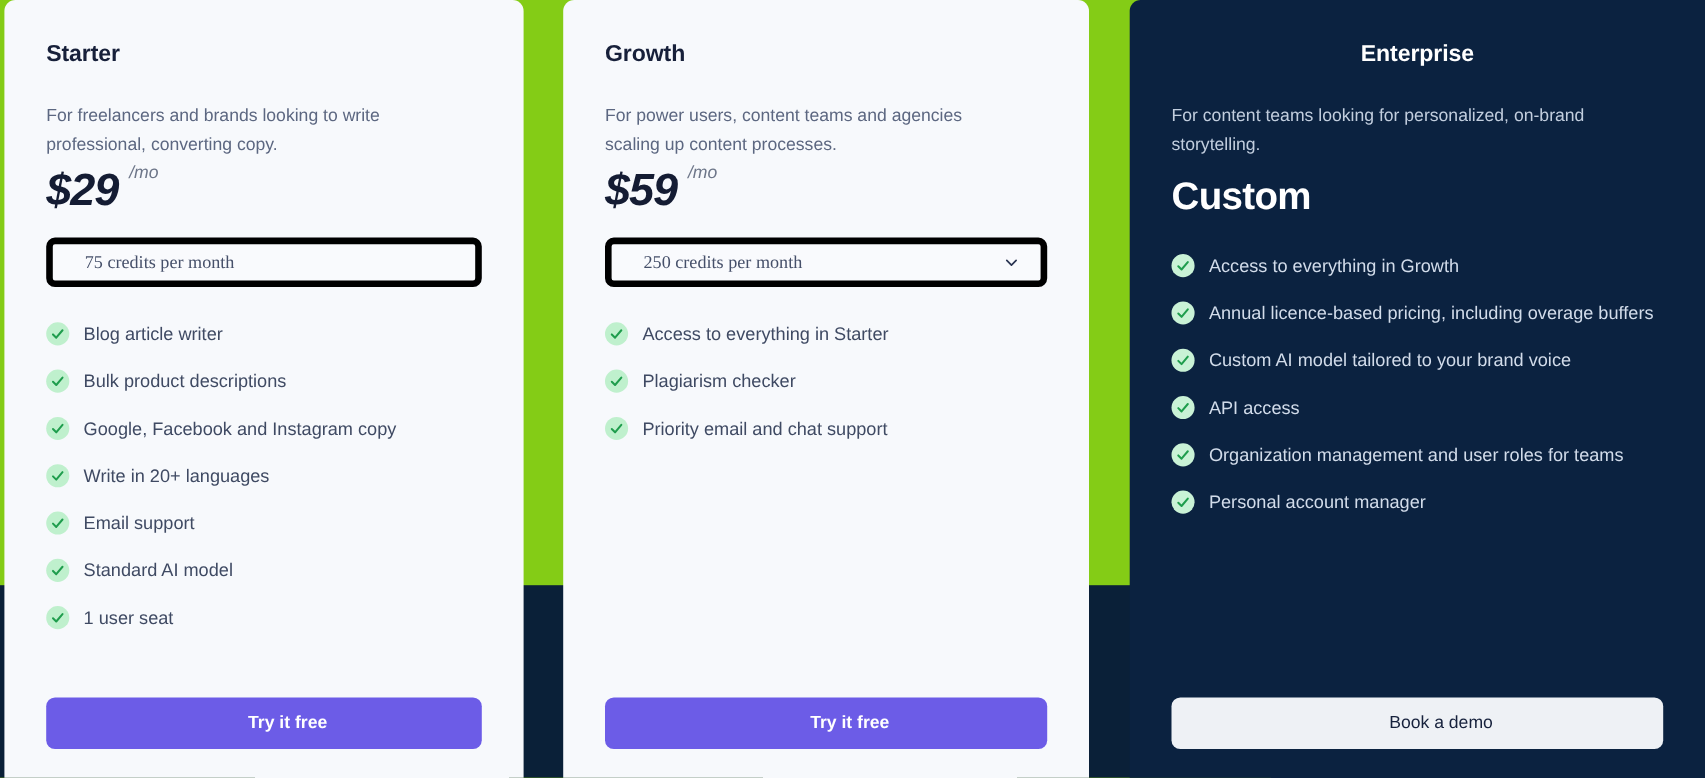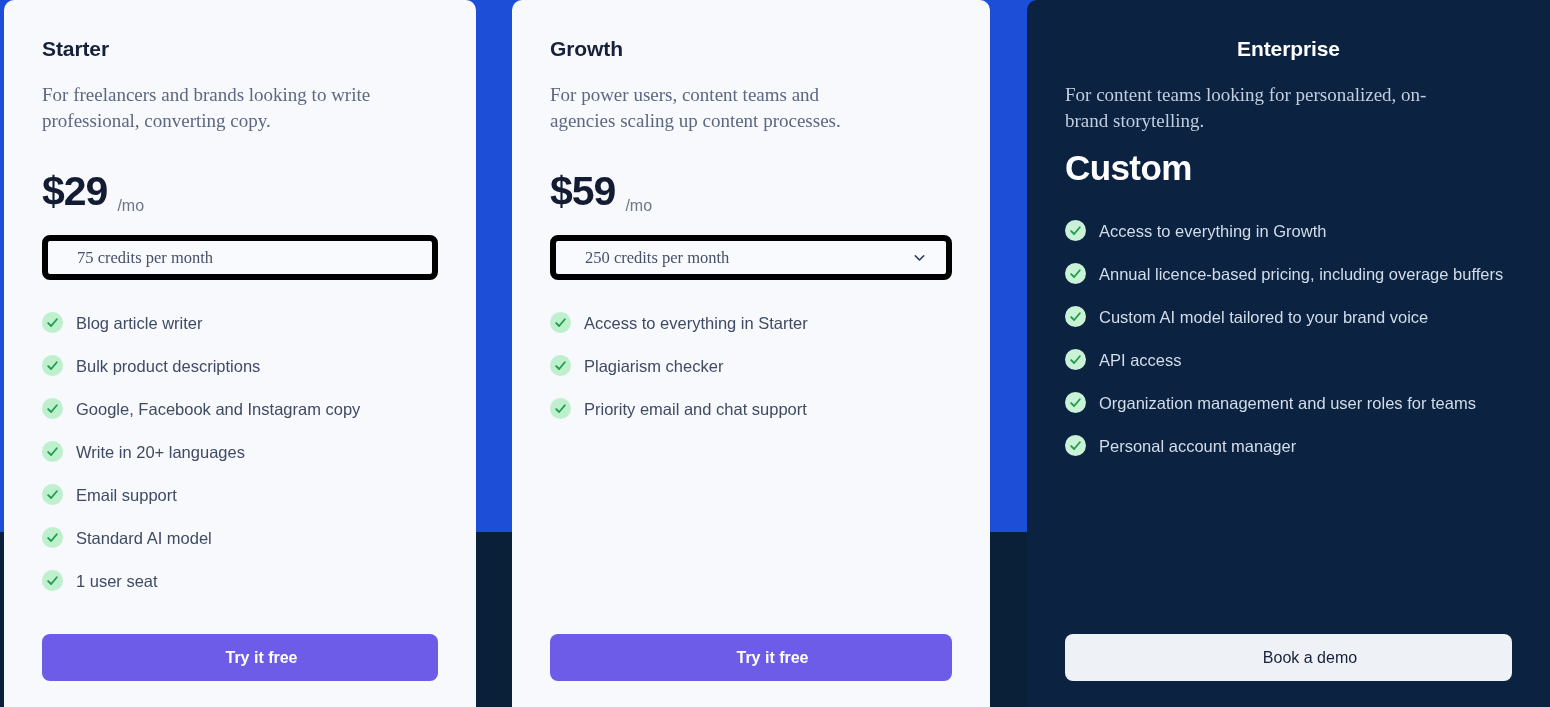--- a/index.html
+++ b/index.html
@@ -13,21 +13,21 @@
   body {
     background: #0a2038;
     font-family: "Liberation Sans", sans-serif;
     -webkit-font-smoothing: antialiased;
   }
 
   .pricing-stage {
     position: relative;
     width: 1550px;
     height: 532px;
-    background: #1d4ed8;
+    background: #84cc16;
   }
 
   
   .card {
     position: absolute;
     top: 0;
     height: 740px;           
     padding: 36px 38px 0 38px;
     display: flex;
     flex-direction: column;
@@ -51,35 +51,35 @@
   .plan-name {
     font-size: 21px;
     font-weight: 700;
     letter-spacing: -0.1px;
     line-height: 1.2;
     color: #17203a;
   }
   .card--dark .plan-name { color: #ffffff; text-align: center; }
 
   .plan-desc {
-    margin-top: 21px;
-    font-size: 19px;
+    margin-top: 32px;
+    font-size: 16px;
     line-height: 26px;
     color: #5c6781;
     max-width: 330px;
-    font-family: Liberation Serif, serif;
   }
   .card--dark .plan-desc { color: #c2cede; max-width: 390px; }
 
   
   .price-row {
-    margin-top: 34px;
-    display: flex;
-    align-items: flex-end;
+    margin-top: 4px;
+    display: flex;
+    align-items: flex-start;
     gap: 10px;
+    font-style: italic;
   }
   .price-amount {
     font-size: 41px;
     font-weight: 700;
     letter-spacing: -1px;
     color: #141c33;
   }
   .price-period {
     font-size: 16px;
     color: #6d7689;

